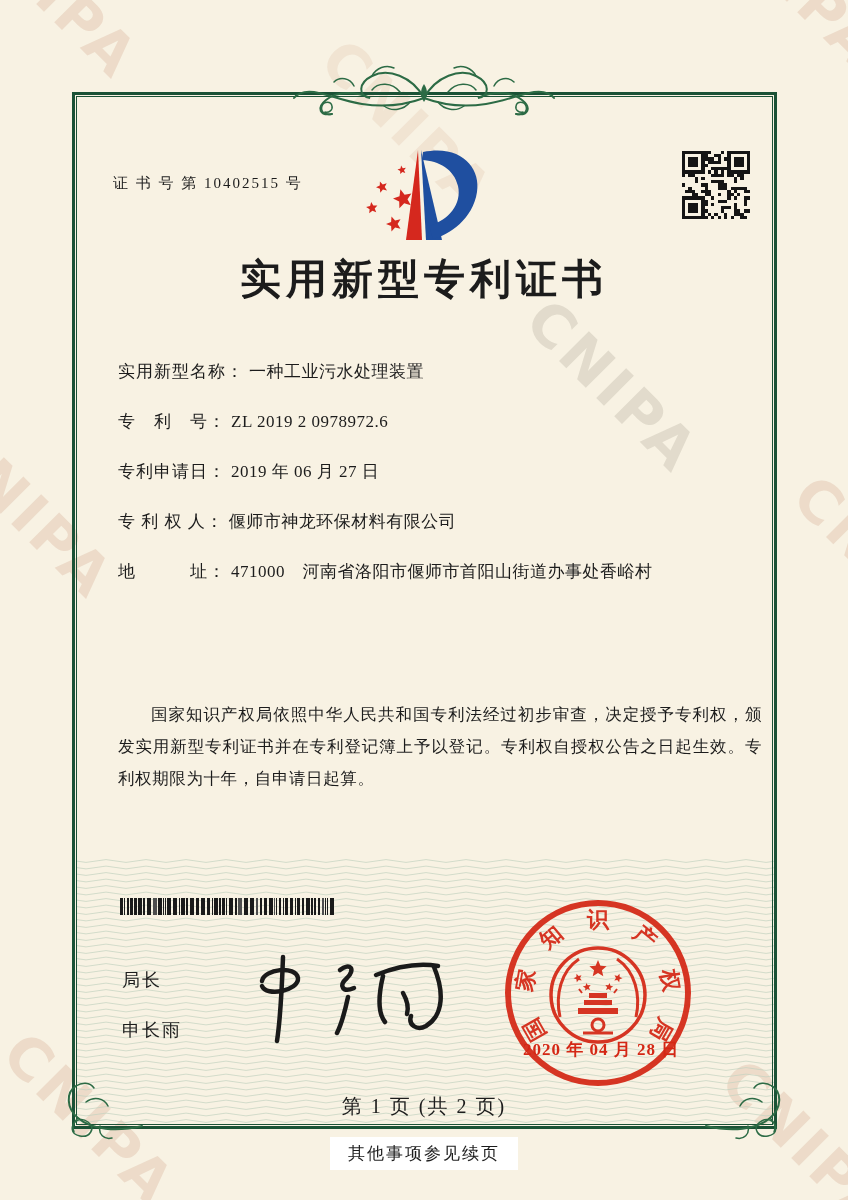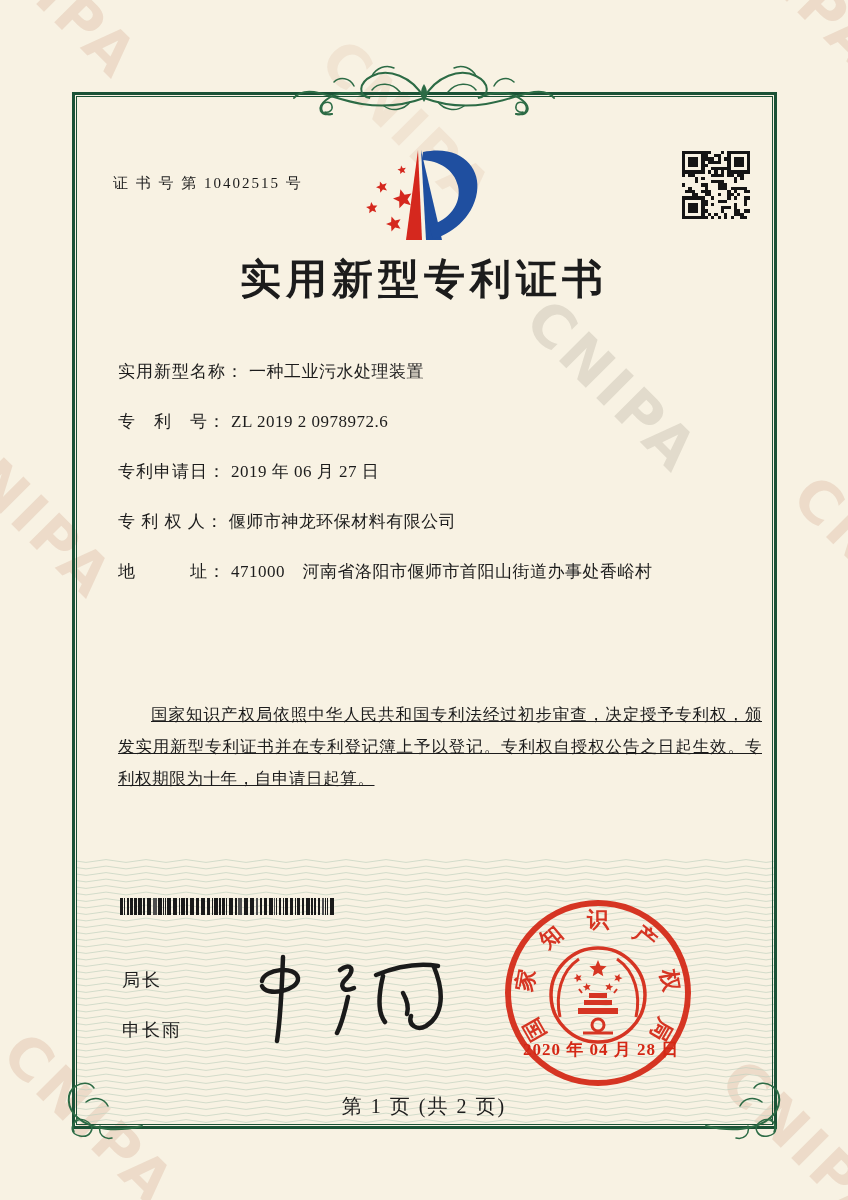--- a/index.html
+++ b/index.html
@@ -33,21 +33,21 @@
   }
   .rows{position:absolute;left:118px;top:357px;width:645px;font-size:17px;}
   .row{height:50px;box-sizing:border-box;padding-top:3px;position:relative;white-space:nowrap;}
   .row .lab{letter-spacing:1px;}
   .row .val{margin-left:5px;letter-spacing:0.5px;}
   .pair2{position:absolute;left:324px;top:3px;}
   .paras{
     position:absolute;left:118px;top:699px;width:644px;
     font-size:16.5px;line-height:1.95;text-align:justify;letter-spacing:0.6px;
   }
-  .paras p{margin:0;text-indent:2em;text-decoration:underline;}
+  .paras p{margin:0;text-indent:2em;}
   .barcode{position:absolute;left:120px;top:898px;width:218px;height:17px;display:flex;align-items:stretch;}
   .barcode i{display:block;height:100%;}
   .sig-title{position:absolute;left:122px;top:968px;font-size:18px;letter-spacing:2px;}
   .sig-name{position:absolute;left:122px;top:1002px;font-size:18px;letter-spacing:2px;margin-top:16px;}
   .seal-date{
     position:absolute;left:501px;top:1038px;width:200px;text-align:center;
     font-size:17px;color:#d42715;letter-spacing:1px;font-weight:bold;white-space:nowrap;
   }
   .page-no{position:absolute;left:0;right:0;top:1093px;text-align:center;font-size:20px;letter-spacing:2px;}
   .cont-wrap{position:absolute;left:0;right:0;top:1137px;text-align:center;}
@@ -505,14 +505,17 @@
       <rect x="-14" y="5" width="28" height="5" fill="#d42715"></rect>
       <rect x="-20" y="13" width="40" height="6" fill="#d42715"></rect>
       <path d="M-16,-2 L-19,-6 M16,-2 L19,-6" stroke="#d42715" stroke-width="2"></path>
       <circle cy="30" r="6" fill="none" stroke="#d42715" stroke-width="3"></circle>
       <path d="M-15,38 L15,38" stroke="#d42715" stroke-width="3"></path>
     </g>
   </svg>
   <div class="seal-date">2020 年 04 月 28 日</div>
 
   <div class="page-no">第 1 页 (共 2 页)</div>
+  <div class="cont-wrap">
+    <span class="cont-box">其他事项参见续页</span>
+  </div>
 
 </div>
 
 </body></html>

